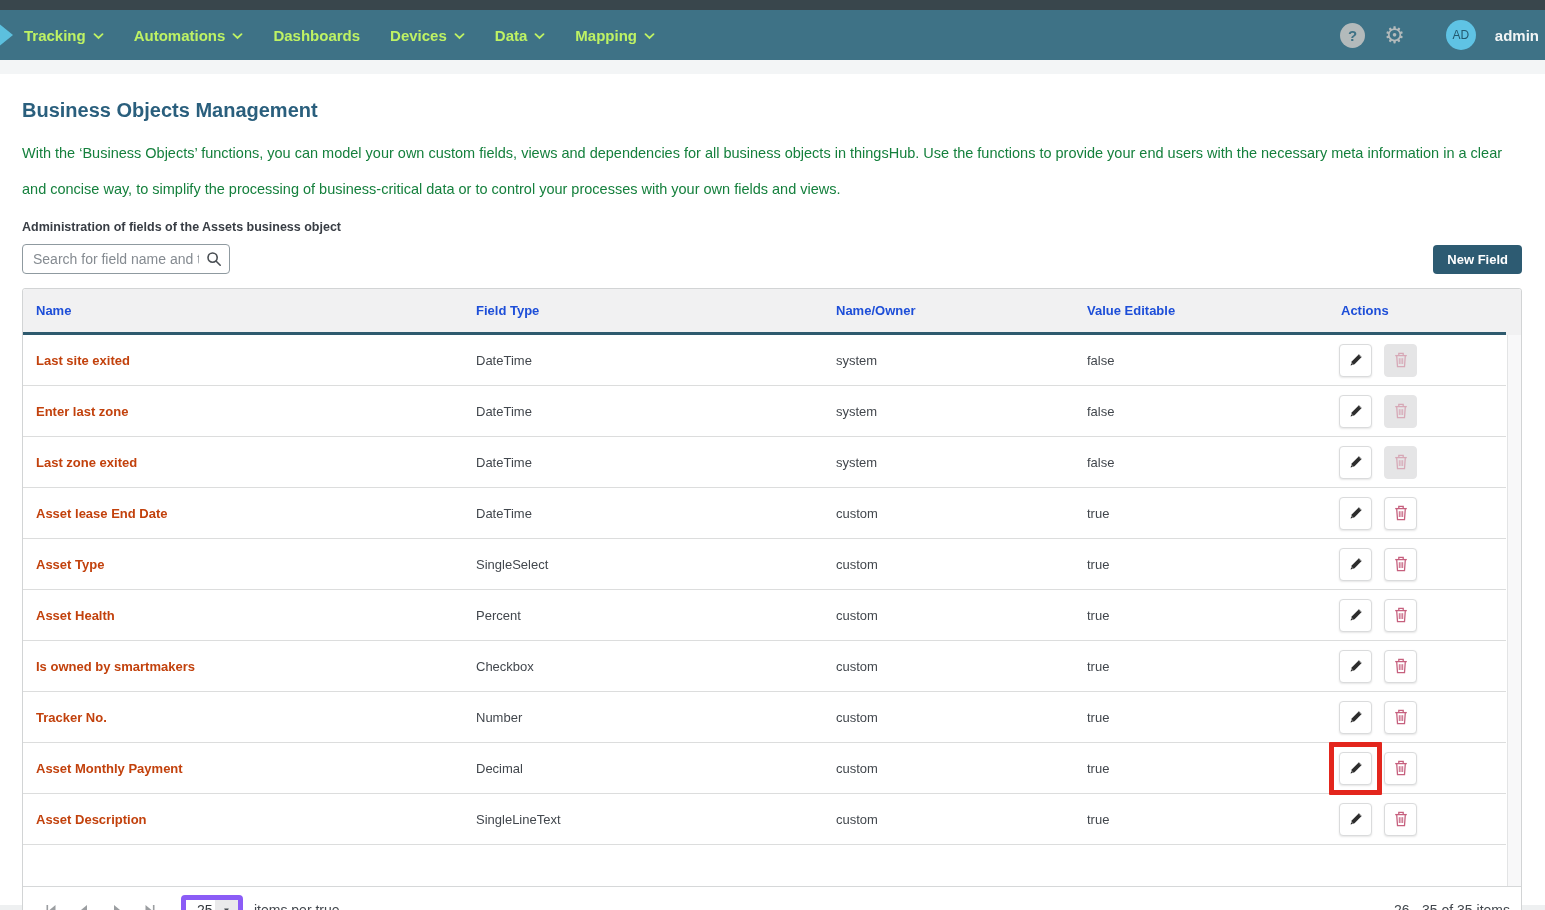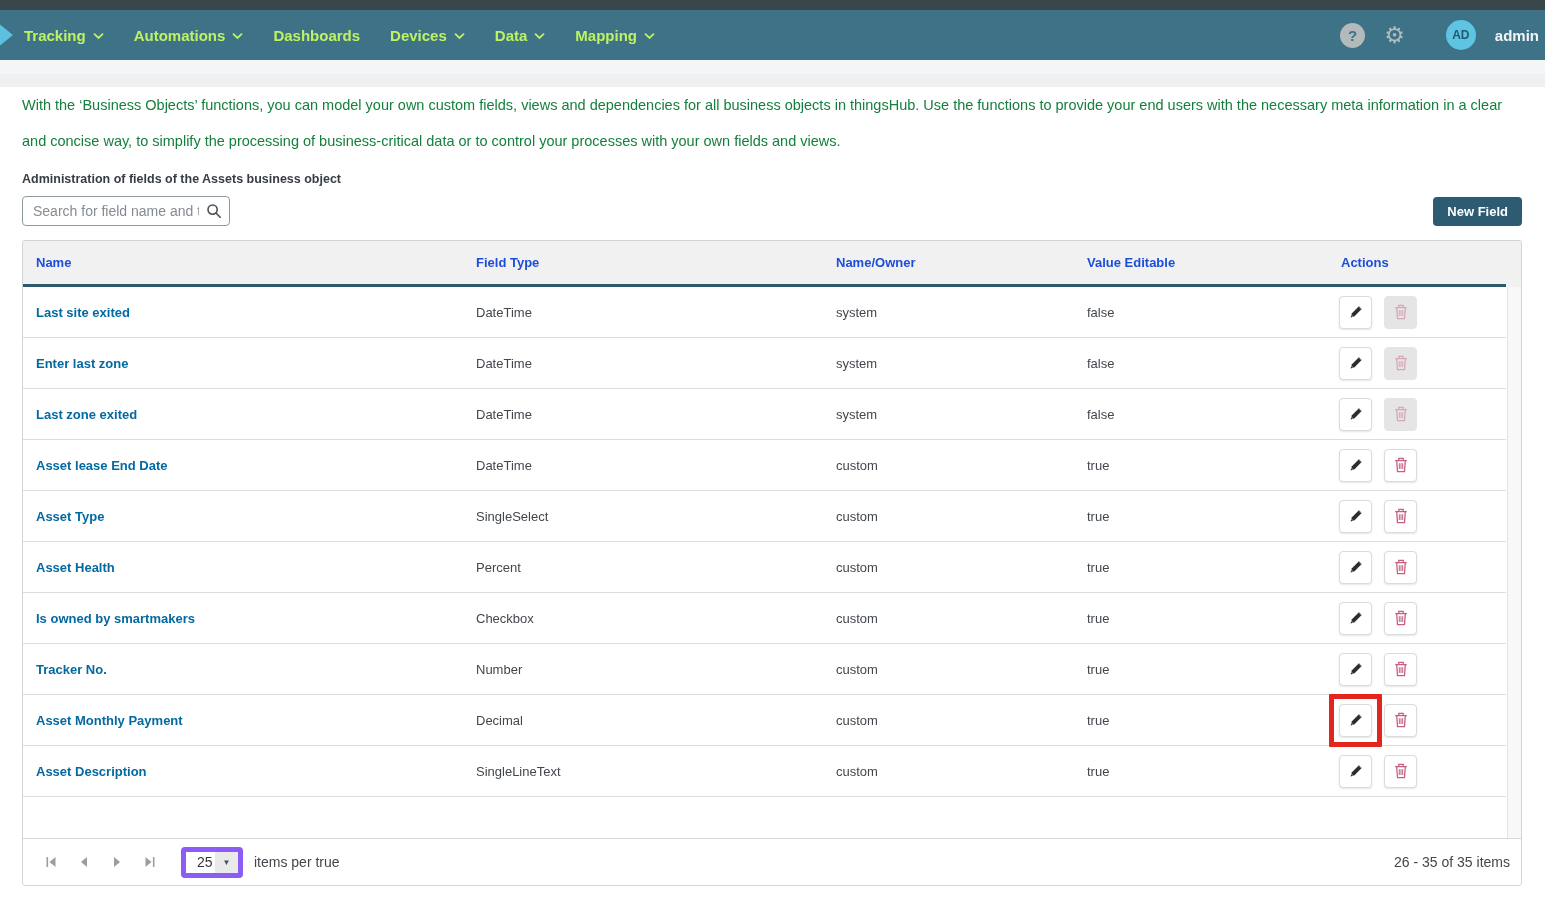--- a/index.html
+++ b/index.html
@@ -11,21 +11,21 @@
   .navbar { height:50px; background:#3e7286; display:flex; align-items:center; position:relative; }
   .logo-tri { position:absolute; left:-2px; top:13px; }
   .nav-items { display:flex; align-items:center; gap:30px; padding-left:24px; }
   .nav-item { display:flex; align-items:center; gap:7px; color:#bef264; font-size:15px; font-weight:700; cursor:pointer; }
   .nav-item svg { margin-top:2px; }
   .nav-right { margin-left:auto; display:flex; align-items:center; gap:19px; padding-right:6px; }
   .help-circle { width:25px; height:25px; border-radius:50%; background:#b3babb; color:#3e7286;
                  font-size:15px; font-weight:700; display:flex; align-items:center; justify-content:center; cursor:pointer; }
   .gear { color:#b3babb; font-size:23px; line-height:1; cursor:pointer; }
   .avatar { width:30px; height:30px; border-radius:50%; background:#5fc3e4; color:#235a6f;
-            font-size:12px; font-weight:700; display:flex; align-items:center; justify-content:center; margin-left:22px; }
+            font-size:12px; font-weight:400; display:flex; align-items:center; justify-content:center; margin-left:22px; }
   .username { color:#f2f5f5; font-size:15px; font-weight:700;text-align:right; }
 
   .page-gap { height:14px; background:#f3f5f6; }
 
   
   .content { background:#ffffff; height:831px; padding:0 23px 0 22px; }
   .page-title { padding-top:25px; font-size:20px; font-weight:700; color:#2a5f7d; }
   .page-desc { margin-top:13px; font-size:14.5px; line-height:36px; color:#15803d; }
   .sub-heading { margin-top:13px; font-size:12.5px; font-weight:700; color:#383d44; }
 
@@ -45,21 +45,21 @@
                   border-bottom:3px solid #2e5a6e; align-items:center; }
   .gheader-spacer { width:15px; }
   .hcell { padding-left:13px; font-size:13px; font-weight:700; color:#1d4ed8; }
 
   .gbody { position:relative; }
   .scroll-track { position:absolute; top:0; right:0; bottom:0; width:14px; background:#f8f8f9; border-left:1px solid #e3e4e5; }
   .trow { margin-right:15px; height:51px; display:grid; grid-template-columns:440px 360px 251px 254px 1fr;
           align-items:center; border-bottom:1px solid #dcdddd; }
   .trow.empty { height:41px; border-bottom:none; }
   .cell { padding-left:13px; font-size:13px; color:#42474d; }
-  .cell.name a { color:#0369a1; font-weight:700; text-decoration:none; cursor:pointer; }
+  .cell.name a { color:#c2410c; font-weight:700; text-decoration:none; cursor:pointer; }
   .cell.actions { display:flex; align-items:center; gap:12px; padding-left:11px; }
 
   .icon-btn { width:33px; height:33px; border:1px solid #dadbdc; border-radius:4px; background:#ffffff;
               display:flex; align-items:center; justify-content:center; cursor:pointer;
               box-shadow:0 1px 2px rgba(0,0,0,0.10); }
   .icon-btn.disabled { background:#e5e5e6; border-color:#e5e5e6; box-shadow:none; cursor:default; }
   .icon-btn.disabled svg { opacity:0.45; }
 
   .highlight-box { border:5px solid #e3261d; padding:5px; margin:-10px; border-radius:1px;
                    display:flex; align-items:center; justify-content:center; }
@@ -126,20 +126,21 @@
     <div class="gear">⚙</div>
     <div class="avatar">AD</div>
     <div class="username">admin</div>
   </div>
 </div>
 
 <div class="page-gap"></div>
 
 <div class="content">
 
+  <div class="page-title">Business Objects Management</div>
   <div class="page-desc">With the ‘Business Objects’ functions, you can model your own custom fields, views and dependencies for all business objects in thingsHub. Use the functions to provide your end users with the necessary meta information in a clear and concise way, to simplify the processing of business-critical data or to control your processes with your own fields and views.</div>
   <div class="sub-heading">Administration of fields of the Assets business object</div>
 
   <div class="controls">
     <div class="search-box">
       <input class="search-input" type="text" placeholder="Search for field name and type" style="">
       <svg class="search-icon" width="16" height="16" viewBox="0 0 16 16">
         <circle cx="6.6" cy="6.6" r="4.6" stroke="#4a4f54" stroke-width="1.6" fill="none"></circle>
         <line x1="10.2" y1="10.2" x2="14.2" y2="14.2" stroke="#4a4f54" stroke-width="1.6" stroke-linecap="round"></line>
       </svg>

